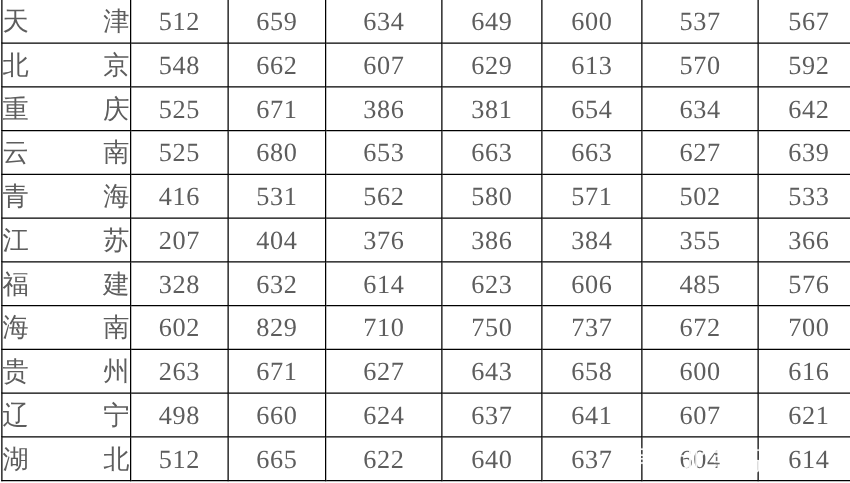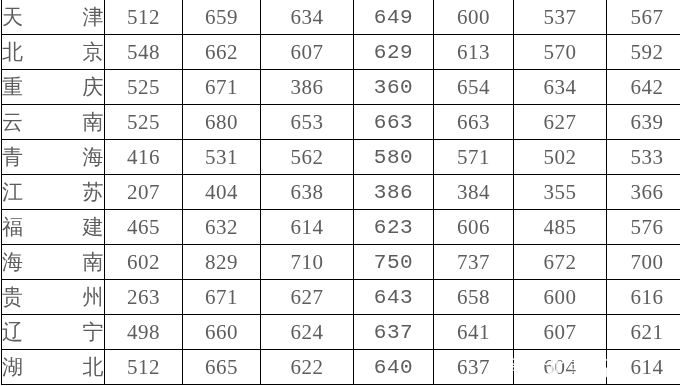--- a/index.html
+++ b/index.html
@@ -59,21 +59,21 @@
     width: 100%;
   }
   td.province .name-inner span {
     display: inline-block;
   }
 
   td.num { width: 76px; }
   td.num.c1 { width: 77px; }
   td.num.c2 { width: 77px; }
   td.num.c3 { width: 92px; }
-  td.num.c4 { width: 79px; font-family: Liberation Mono, monospace; }
+  td.num.c4 { width: 79px; }
   td.num.c5 { width: 79px; }
   td.num.c6 { width: 92px; }
   td.num.c7 { width: 80px; }
 
   td.shaded {
     background: #c6c6c6;
   }
 
   
   .watermark {
@@ -130,21 +130,21 @@
         <tr>
           <td class="province">
             <div class="name-inner">
               <span>重</span>
               <span>庆</span>
             </div>
           </td>
           <td class="num c1">525</td>
           <td class="num c2">671</td>
           <td class="num c3 shaded">386</td>
-          <td class="num c4">360</td>
+          <td class="num c4">381</td>
           <td class="num c5">654</td>
           <td class="num c6 shaded">634</td>
           <td class="num c7">642</td>
         </tr>
         <tr>
           <td class="province">
             <div class="name-inner">
               <span>云</span>
               <span>南</span>
             </div>
@@ -174,34 +174,34 @@
         </tr>
         <tr>
           <td class="province">
             <div class="name-inner">
               <span>江</span>
               <span>苏</span>
             </div>
           </td>
           <td class="num c1">207</td>
           <td class="num c2">404</td>
-          <td class="num c3 shaded">638</td>
+          <td class="num c3 shaded">376</td>
           <td class="num c4">386</td>
           <td class="num c5">384</td>
           <td class="num c6 shaded">355</td>
           <td class="num c7">366</td>
         </tr>
         <tr>
           <td class="province">
             <div class="name-inner">
               <span>福</span>
               <span>建</span>
             </div>
           </td>
-          <td class="num c1">465</td>
+          <td class="num c1">328</td>
           <td class="num c2">632</td>
           <td class="num c3 shaded">614</td>
           <td class="num c4">623</td>
           <td class="num c5">606</td>
           <td class="num c6 shaded">485</td>
           <td class="num c7">576</td>
         </tr>
         <tr>
           <td class="province">
             <div class="name-inner">

